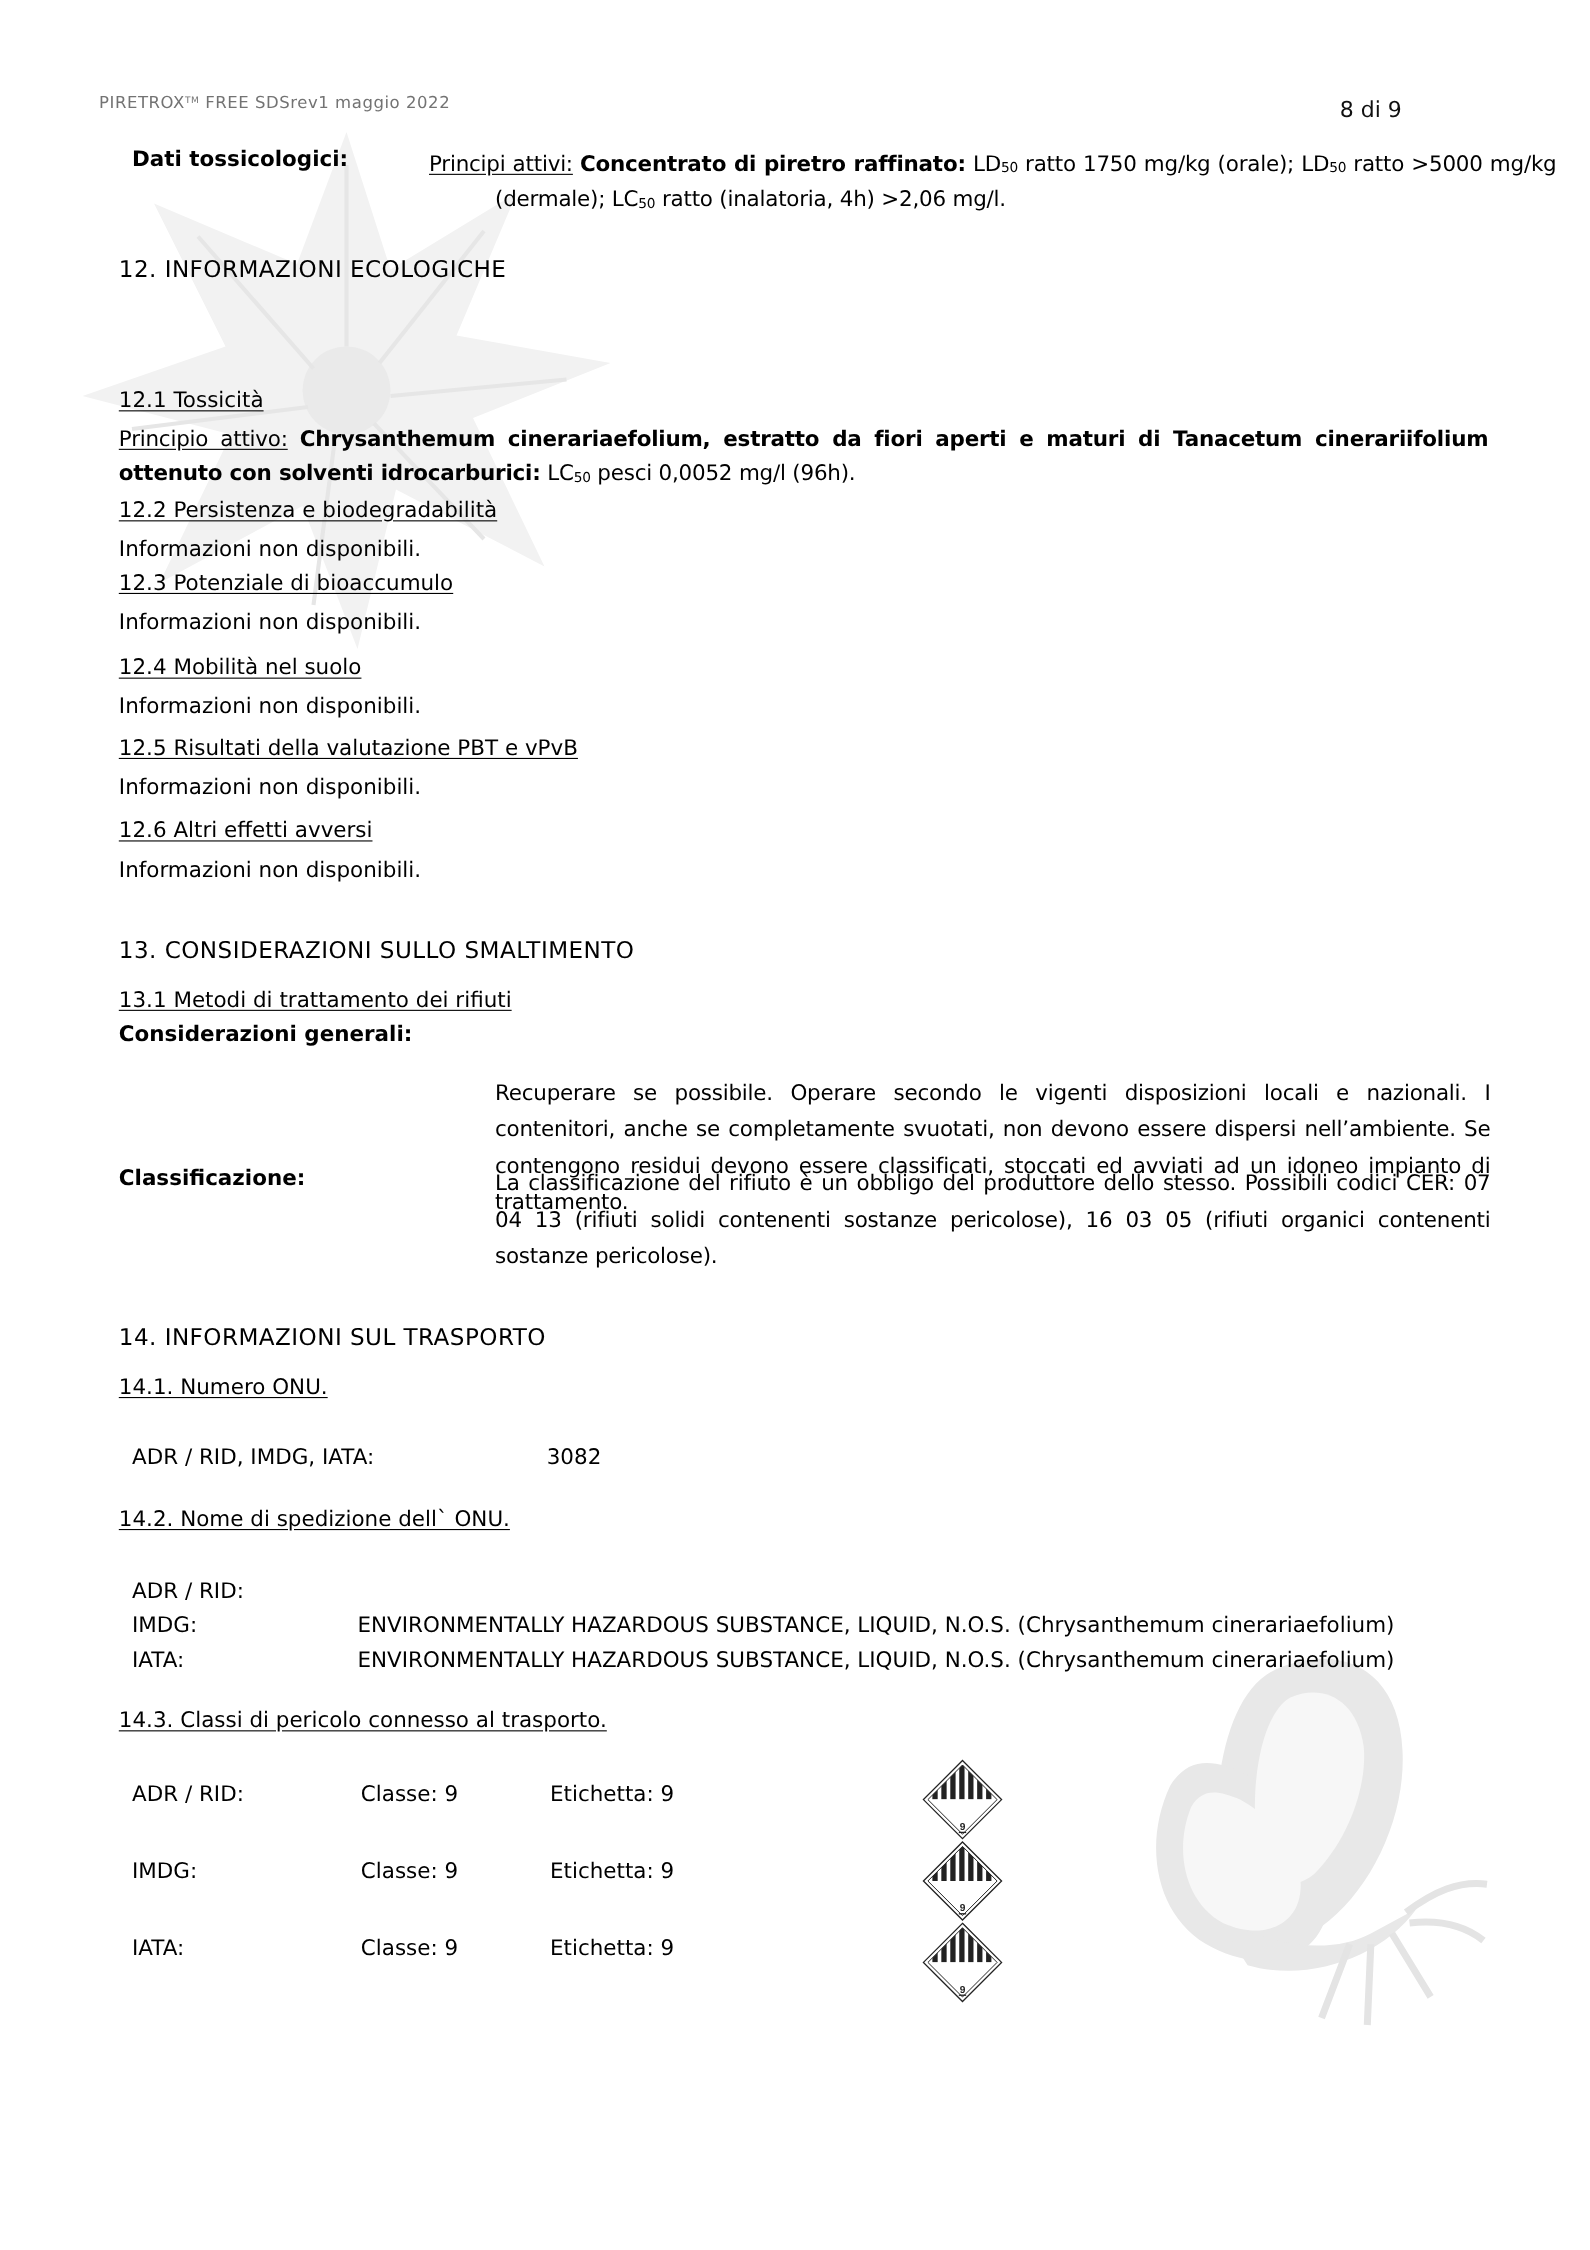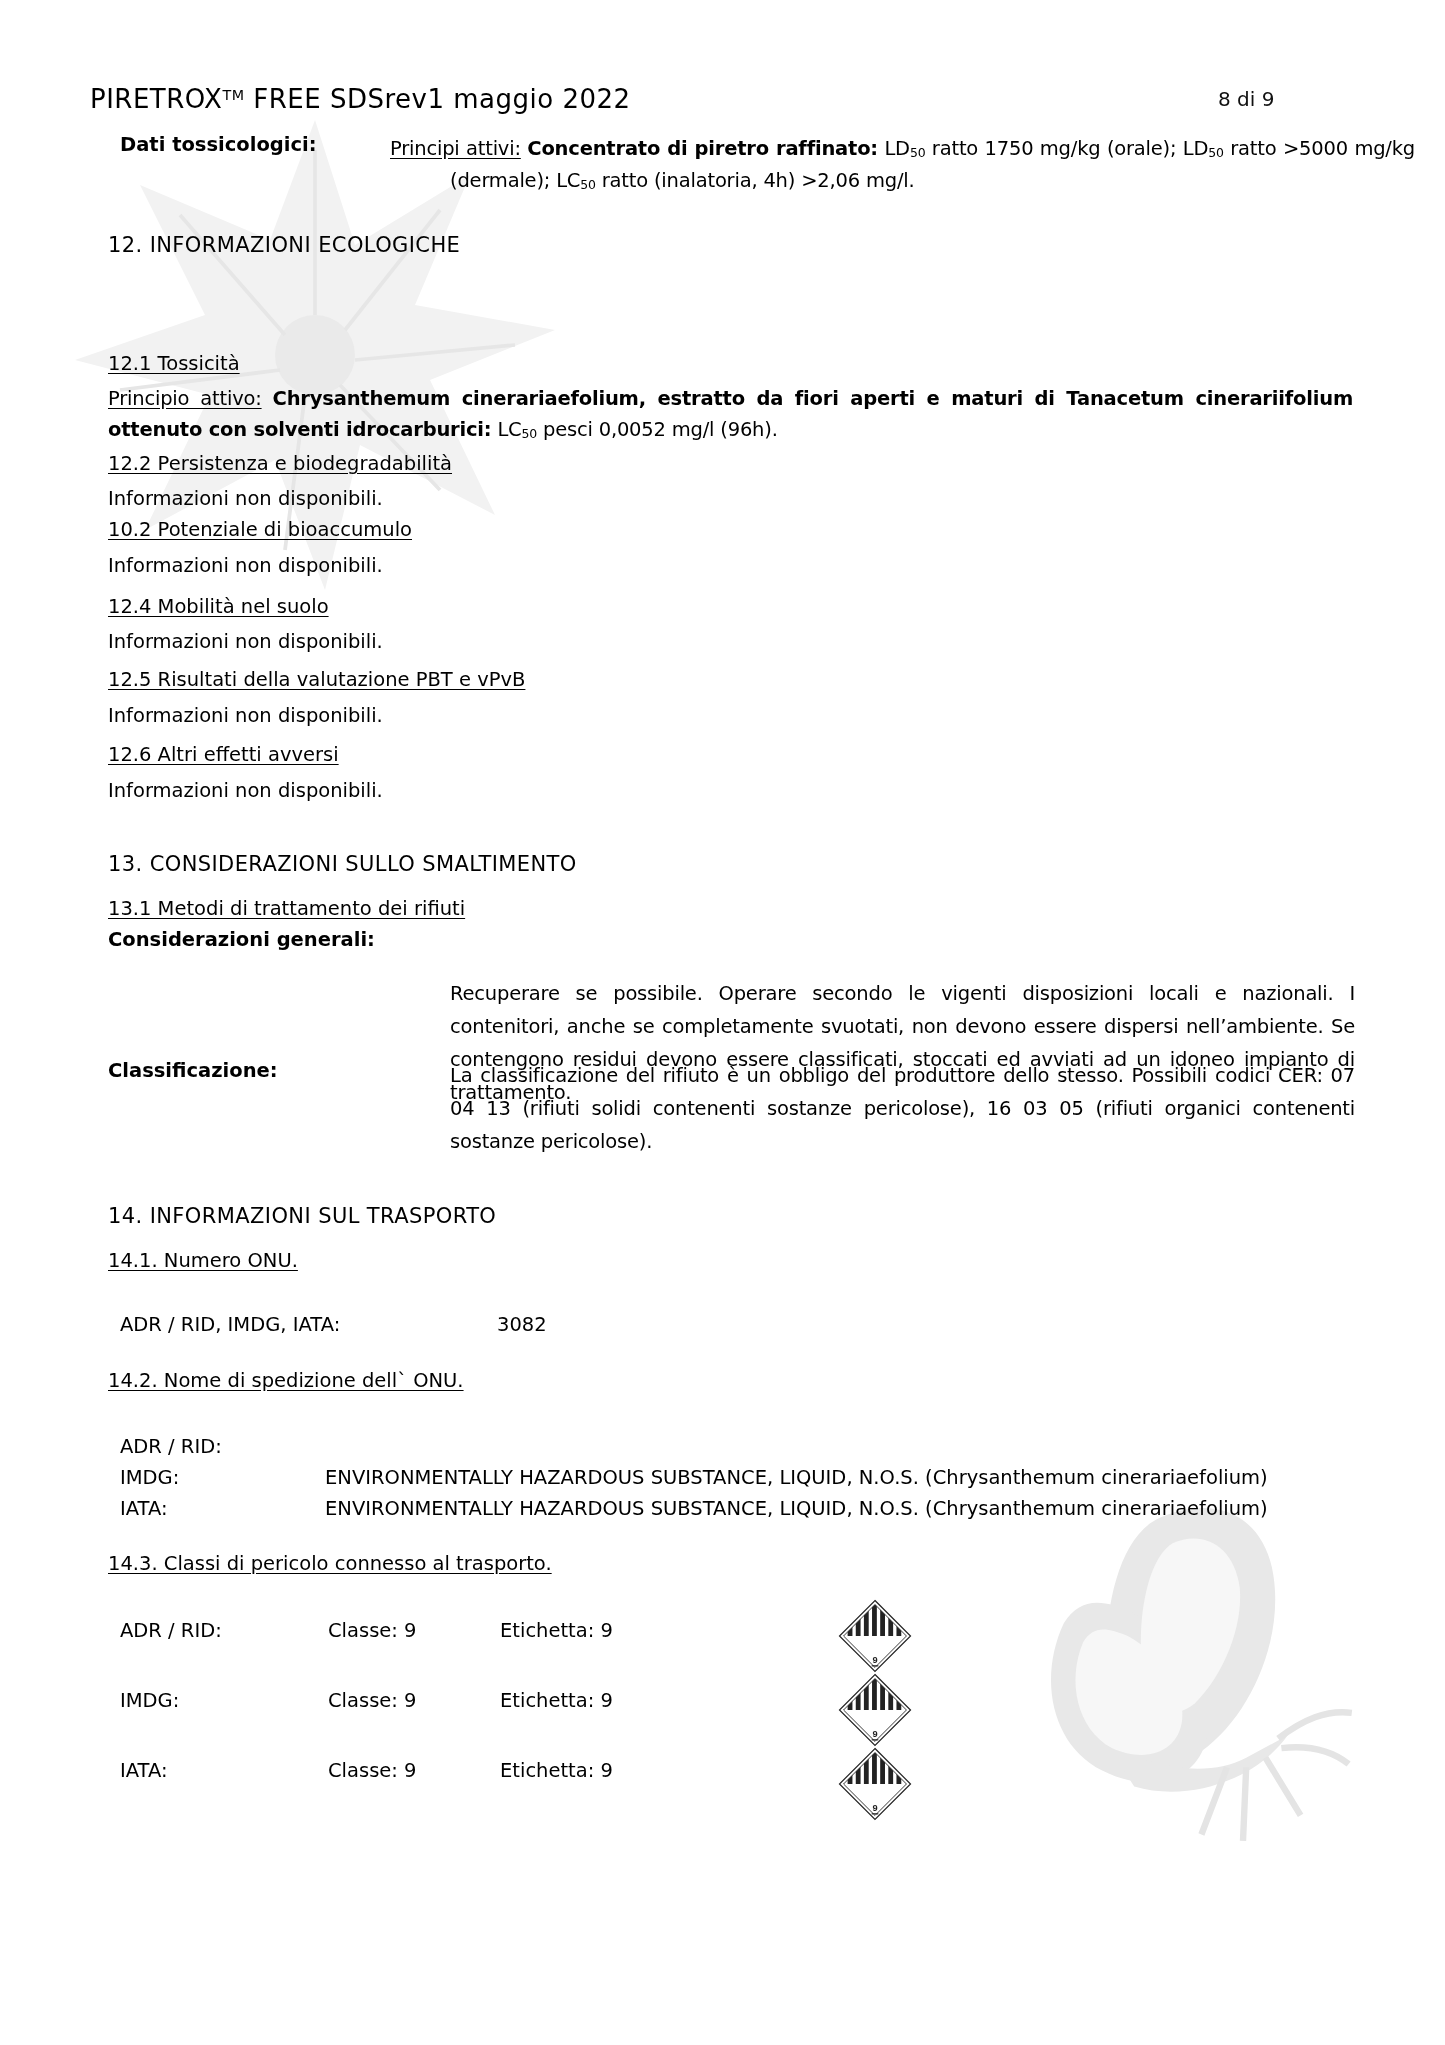--- a/index.html
+++ b/index.html
@@ -1,21 +1,21 @@
 <!DOCTYPE html>
 <html><head>
 <meta charset="utf-8">
 <style>
   html,body{margin:0;padding:0;background:#ffffff;}
   .page{
     position:relative;width:1445px;height:2045px;background:#ffffff;
     font-family:"DejaVu Sans",sans-serif;color:#000;overflow:hidden;
   }
   .abs{position:absolute;}
-  .doc-header{top:84px;left:90px;font-size:26px;color:#000000;letter-spacing:0.5px;}
+  .doc-header{top:84px;left:90px;font-size:15px;color:#737373;letter-spacing:0.5px;}
   .page-num{top:87px;left:1218px;font-size:20px;color:#111;}
   .sec-h{font-weight:normal;font-size:21px;letter-spacing:0.4px;}
   .sub-h{font-size:19.5px;text-decoration:underline;text-underline-offset:3px;}
   .body-t{font-size:19.5px;line-height:31px;}
   .just{text-align:justify;letter-spacing:-0.2px;}
   .bold-label{font-weight:bold;font-size:19.5px;}
   .hang{text-indent:-60px;padding-left:60px;}
   .seg-n{}
   .seg-b{font-weight:bold;}
   .seg-u{text-decoration:underline;text-underline-offset:3px;}
@@ -87,21 +87,21 @@
   <div class="abs txt body-t just hang" style="left:390px;top:133px;width:965px;line-height:32px"><span class="seg-u">Principi attivi:</span><span class="seg-n"> </span><span class="seg-b">Concentrato di piretro raffinato:</span><span class="seg-n"> LD</span><span class="seg-sub">50</span><span class="seg-n"> ratto 1750 mg/kg (orale); LD</span><span class="seg-sub">50</span><span class="seg-n"> ratto &gt;5000 mg/kg (dermale); LC</span><span class="seg-sub">50</span><span class="seg-n"> ratto (inalatoria, 4h)  &gt;2,06 mg/l.</span></div>
 
   <div class="abs txt sec-h" style="left:108px;top:233px">12. INFORMAZIONI ECOLOGICHE</div>
 
   <div class="abs txt sub-h" style="left:108px;top:352px">12.1 Tossicità</div>
   <div class="abs txt body-t just" style="left:108px;top:383px;width:1245px"><span class="seg-u">Principio attivo:</span><span class="seg-n"> </span><span class="seg-b">Chrysanthemum cinerariaefolium, estratto da fiori aperti e maturi di Tanacetum cinerariifolium ottenuto con solventi idrocarburici:</span><span class="seg-n"> LC</span><span class="seg-sub">50</span><span class="seg-n"> pesci 0,0052 mg/l (96h).</span></div>
 
   <div class="abs txt sub-h" style="left:108px;top:452px">12.2 Persistenza e biodegradabilità</div>
   <div class="abs txt body-t" style="left:108px;top:483px">Informazioni non disponibili.</div>
 
-  <div class="abs txt sub-h" style="left:108px;top:518px">10.2 Potenziale di bioaccumulo</div>
+  <div class="abs txt sub-h" style="left:108px;top:518px">12.3 Potenziale di bioaccumulo</div>
   <div class="abs txt body-t" style="left:108px;top:550px">Informazioni non disponibili.</div>
 
   <div class="abs txt sub-h" style="left:108px;top:595px">12.4 Mobilità nel suolo</div>
   <div class="abs txt body-t" style="left:108px;top:626px">Informazioni non disponibili.</div>
 
   <div class="abs txt sub-h" style="left:108px;top:668px">12.5 Risultati della valutazione PBT e vPvB</div>
   <div class="abs txt body-t" style="left:108px;top:700px">Informazioni non disponibili.</div>
 
   <div class="abs txt sub-h" style="left:108px;top:743px">12.6 Altri effetti avversi</div>
   <div class="abs txt body-t" style="left:108px;top:775px">Informazioni non disponibili.</div>

